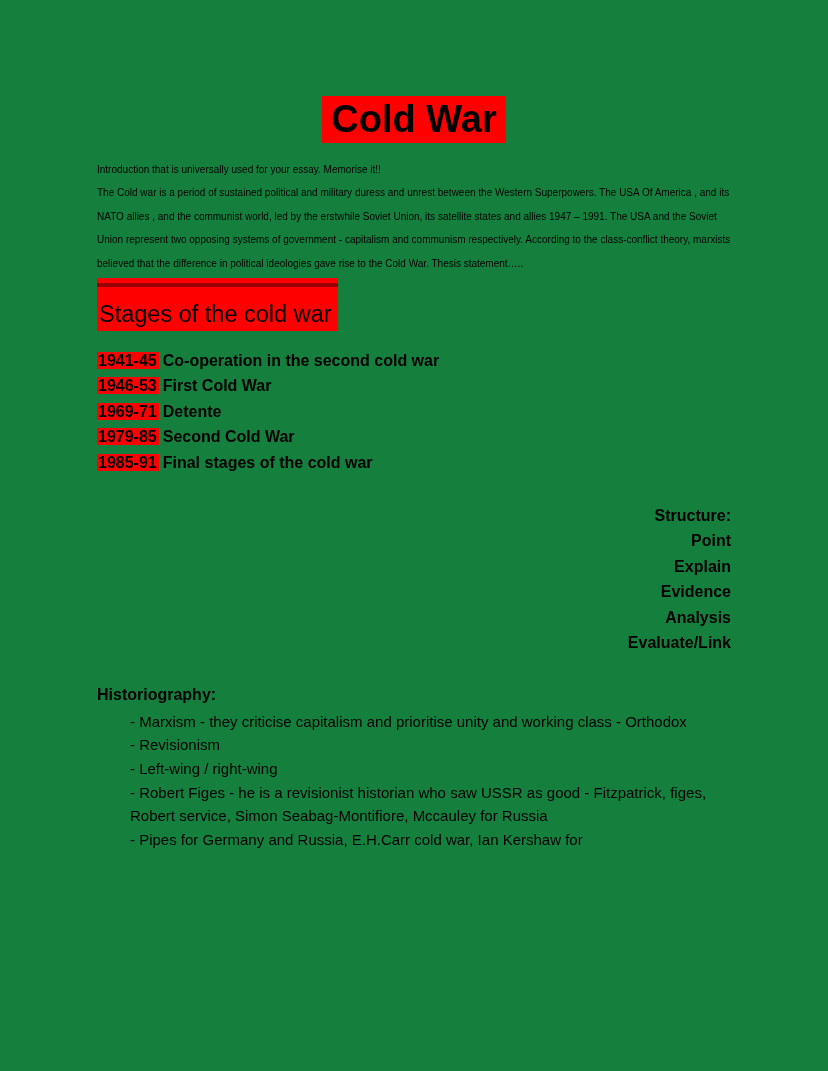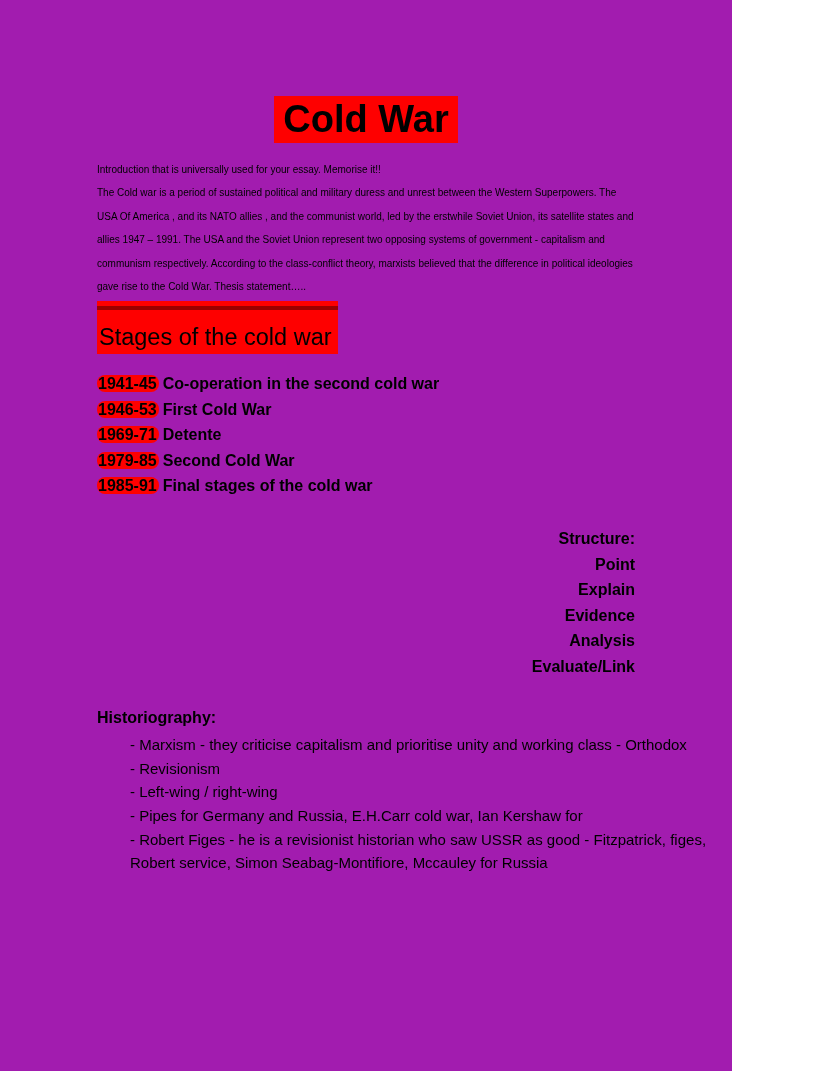--- a/index.html
+++ b/index.html
@@ -1,20 +1,20 @@
 <!DOCTYPE html>
 <html><head>
 <meta charset="utf-8">
 <style>
   html,body{margin:0;padding:0;background:#ffffff;}
   .page{
     position:relative;
-    width:732px;
+    width:828px;
     height:1071px;
-    background:#a21caf;
+    background:#15803d;
     font-family:"Liberation Sans","DejaVu Sans",sans-serif;
     color:#000000;
     overflow:hidden;
   }
   .content{padding:0 97px;}
 
   
   .title-row{padding-top:96px;text-align:center;}
   .title-hl{
     display:inline-block;
@@ -41,21 +41,21 @@
   }
   .stages-hl::before{
     content:"";
     position:absolute;
     left:0;right:0;top:5px;height:4px;
     background:#9b0000;
   }
 
   
   .stage-list{margin-top:17px;font-size:16px;font-weight:700;line-height:25.4px;}
-  .stage-years{background:#fe0000;padding:0 2px 0 1px;border-radius:8px;}
+  .stage-years{background:#fe0000;padding:0 2px 0 1px;}
   .stage-label{margin-left:4px;}
 
   
   .structure{margin-top:28px;font-size:16px;font-weight:700;line-height:25.4px;text-align:right;}
 
   
   .histo{margin-top:26px;}
   .histo-head{font-size:16px;font-weight:700;line-height:25px;}
   .histo-items{margin-left:33px;margin-top:3px;font-size:15px;line-height:23.7px;width:601px;}
 </style>
@@ -104,19 +104,19 @@
       <div>Analysis</div>
       <div>Evaluate/Link</div>
     </div>
 
     <div class="histo">
       <div class="histo-head">Historiography:</div>
       <div class="histo-items">
         <div>- Marxism - they criticise capitalism and prioritise unity and working class - Orthodox</div>
         <div>- Revisionism</div>
         <div>- Left-wing / right-wing</div>
+        <div>- Robert Figes - he is a revisionist historian who saw USSR as good - Fitzpatrick, figes, Robert service, Simon Seabag-Montifiore, Mccauley for Russia</div>
         <div>- Pipes for Germany and Russia, E.H.Carr cold war, Ian Kershaw for</div>
-        <div>- Robert Figes - he is a revisionist historian who saw USSR as good - Fitzpatrick, figes, Robert service, Simon Seabag-Montifiore, Mccauley for Russia</div>
       </div>
     </div>
 
   </div>
 </div>
 
 </body></html>

